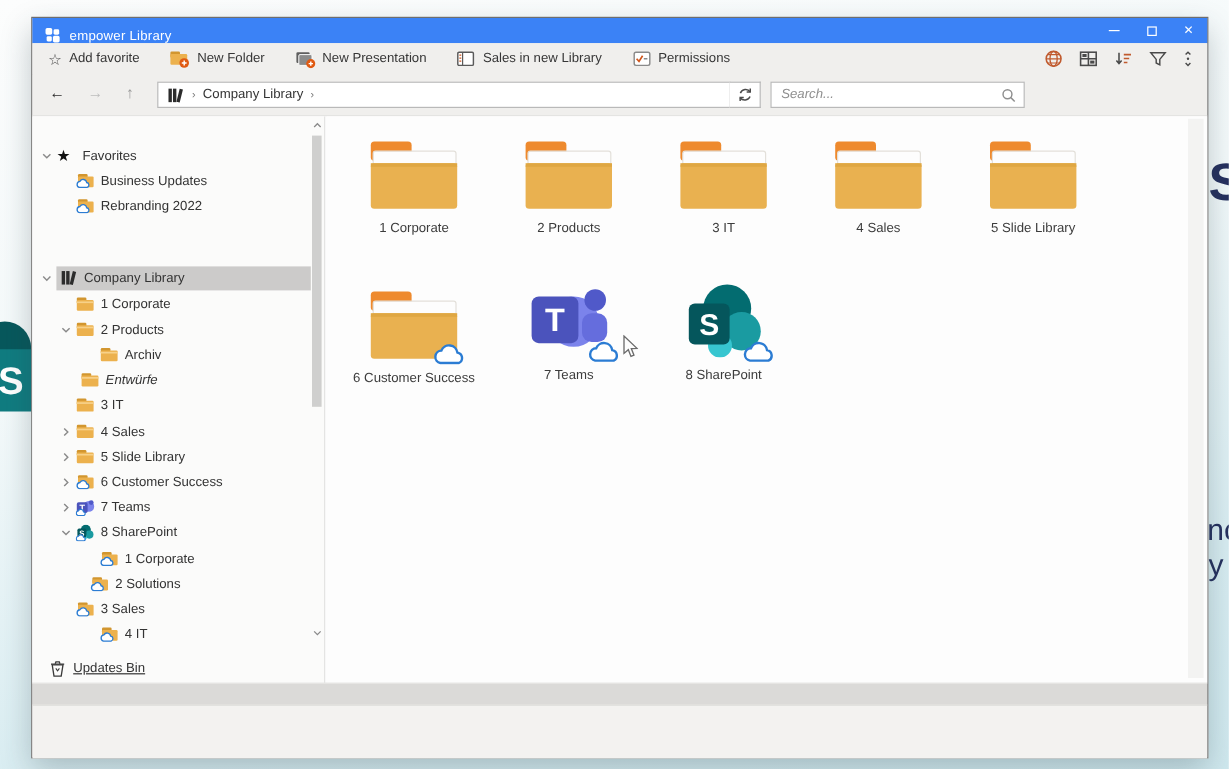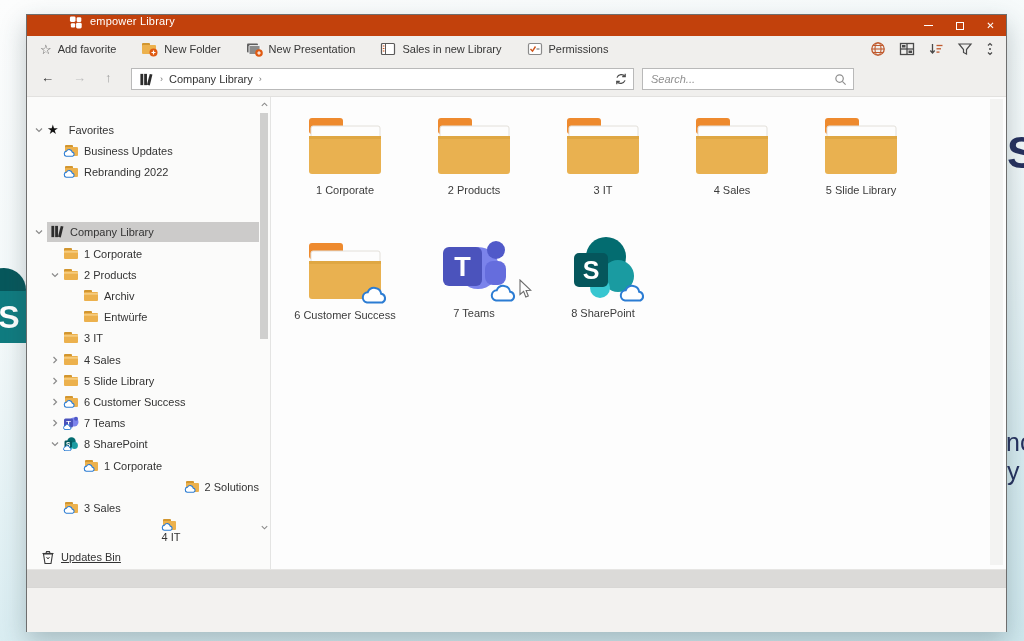--- a/index.html
+++ b/index.html
@@ -19,22 +19,22 @@
   .frag-right-t1  { left:1006px; top:428px; font-size:25px; font-weight:normal; }
   .frag-right-t2  { left:1007px; top:457px; font-size:25px; font-weight:normal; }
   
   #window {
     position:absolute; left:26px; top:14px; width:981px; height:618px; z-index:2;
     background:#f0efed; border:1px solid #6e6e6e;
     box-shadow:0 10px 24px rgba(40,60,70,.28);
     font-size:11px; color:#333;
   }
   
-  .titlebar { position:absolute; left:0; top:0; right:0; height:21px; background:#c2410c;
-              display:flex; align-items:flex-start; color:#fff;padding-left:32px; }
+  .titlebar { position:absolute; left:0; top:0; right:0; height:21px; background:#3b82f6;
+              display:flex; align-items:flex-end; color:#fff; }
   .titlebar .logo { margin-left:10px; }
   .titlebar .ttl { margin-left:7px; font-size:11px; letter-spacing:.2px; }
   .win-controls { margin-left:auto; display:flex; height:100%; }
   .win-btn { width:31px; height:100%; display:flex; align-items:center; justify-content:center; color:#fff; cursor:default; }
   .glyph-min { width:9px; height:1px; background:#fff; display:block; }
   .glyph-max { width:8px; height:8px; border:1px solid #fff; display:block; }
   .glyph-close { font-size:10px; line-height:1; }
   
   .toolbar { position:absolute; left:0; top:21px; right:0; height:26px; background:#f0efed;
              display:flex; align-items:center; padding-left:13px; }
@@ -406,21 +406,21 @@
         <span class="tlabel">2 Products</span>
       </div>
       <div class="trow" style="top:188px; padding-left:56px;">
         <span class="ticon">
             <svg width="16" height="13">
               <use href="#sym-folder-small"></use>
             </svg>
           </span>
         <span class="tlabel">Archiv</span>
       </div>
-      <div class="trow" style="top:209px; padding-left:56px;">
+      <div class="trow" style="top:209px; padding-left:40px;font-style:italic;">
         <span class="ticon">
             <svg width="16" height="13">
               <use href="#sym-folder-small"></use>
             </svg>
           </span>
         <span class="tlabel">Entwürfe</span>
       </div>
       <div class="trow" style="top:230px; padding-left:36px;">
         <span class="ticon">
             <svg width="16" height="13">
@@ -495,37 +495,37 @@
         <span class="tlabel">8 SharePoint</span>
       </div>
       <div class="trow" style="top:358px; padding-left:56px;">
         <span class="ticon">
             <svg width="16" height="13">
               <use href="#sym-folder-cloud-small"></use>
             </svg>
           </span>
         <span class="tlabel">1 Corporate</span>
       </div>
-      <div class="trow" style="top:379px; padding-left:48px;justify-content:flex-end;">
+      <div class="trow" style="top:379px; padding-left:48px;">
         <span class="ticon">
             <svg width="16" height="13">
               <use href="#sym-folder-cloud-small"></use>
             </svg>
           </span>
         <span class="tlabel">2 Solutions</span>
       </div>
       <div class="trow" style="top:400px; padding-left:36px;">
         <span class="ticon">
             <svg width="16" height="13">
               <use href="#sym-folder-cloud-small"></use>
             </svg>
           </span>
         <span class="tlabel">3 Sales</span>
       </div>
-      <div class="trow" style="top:421px; padding-left:56px;flex-direction:column;">
+      <div class="trow" style="top:421px; padding-left:56px;">
         <span class="ticon">
             <svg width="16" height="13">
               <use href="#sym-folder-cloud-small"></use>
             </svg>
           </span>
         <span class="tlabel">4 IT</span>
       </div>
 
       <div class="vscroll">
         <div class="varrow" style="top:2px;">

